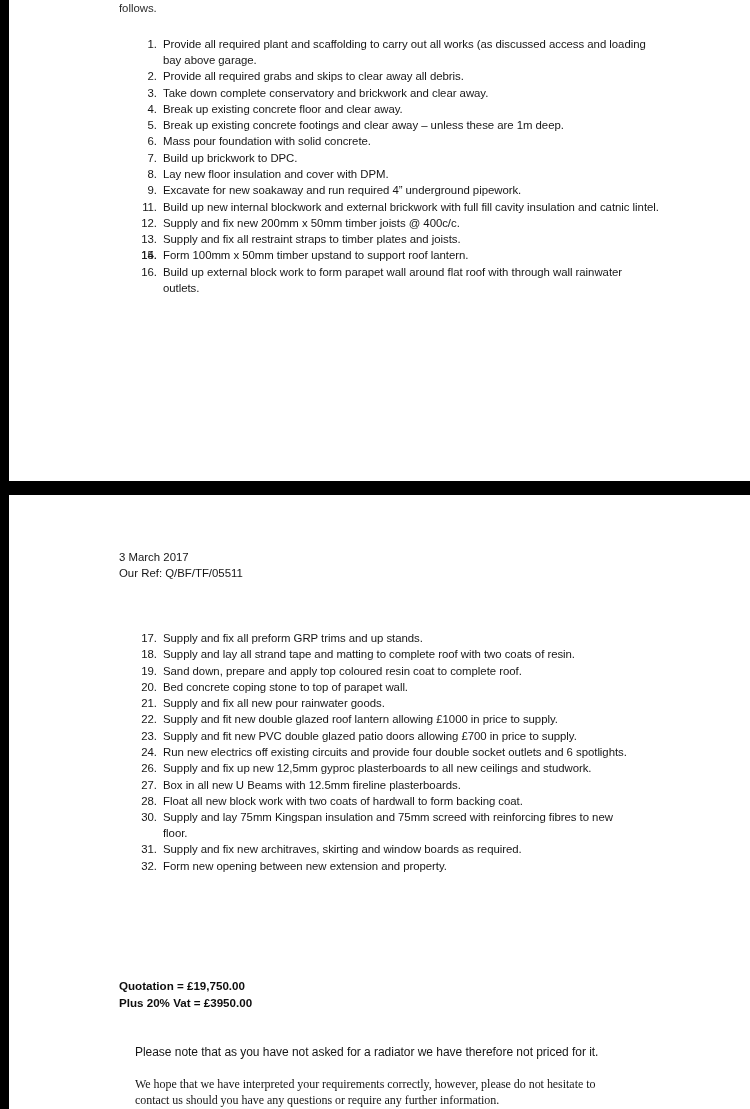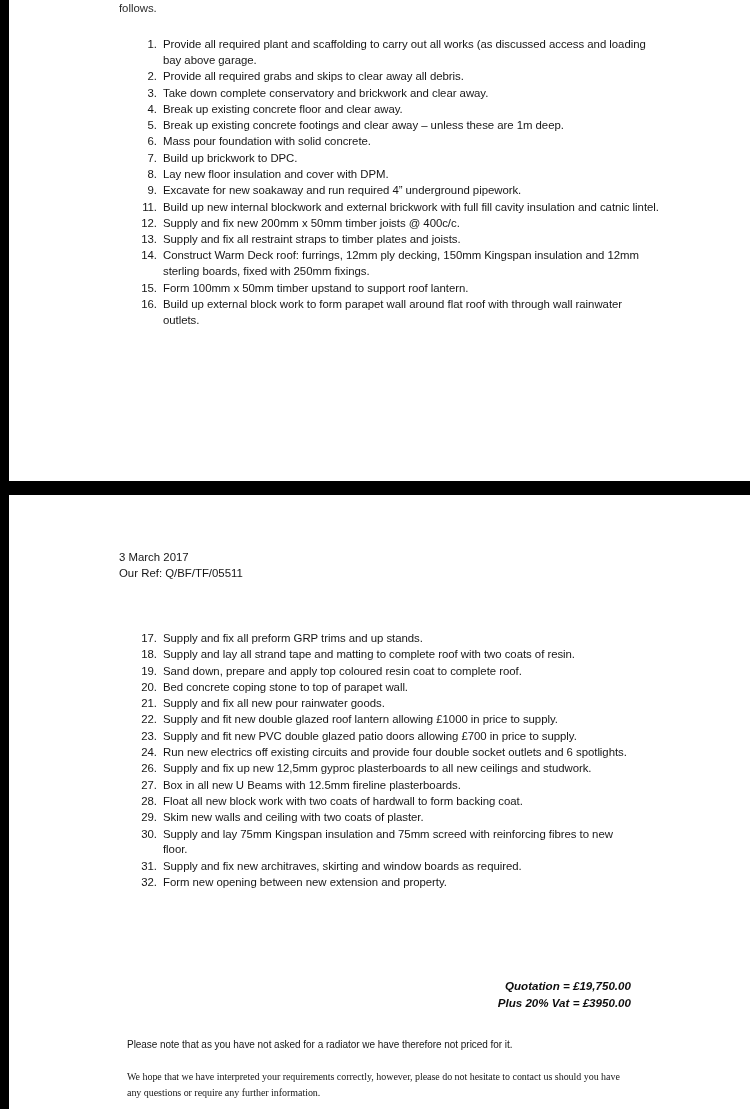--- a/index.html
+++ b/index.html
@@ -127,41 +127,40 @@
     line-height: 16.2px;
   }
   .meta-block div { white-space: nowrap; }
 
   
   .totals {
     position: absolute;
     left: 119px;
     right: 119px;
     top: 978px;
-    text-align: right;
-    font-style: italic;
+    text-align: left;
   }
   .totals div {
     font-weight: bold;
     font-size: 11.6px;
     line-height: 16.6px;
     color: #0d0d0d;
   }
 
   
   .closing {
     position: absolute;
     left: 119px;
     width: 516px;
   }
   #closing-one { top: 1029px; }
   #closing-two { top: 1061px; font-family: Liberation Serif, serif; }
   .closing p {
-    margin: 8px;
-    font-size: 10px;
+    margin: 16px;
+    font-size: 12px;
     line-height: 15.9px;
     color: #161616;
     letter-spacing: -0.04px;
   }
 </style>
 </head>
 <body>
 
 <div id="page-root">
 
@@ -220,21 +219,20 @@
         <li>
           <span class="marker">12.</span>
           <span class="item-text">Supply and fix new 200mm x 50mm timber joists @ 400c/c.</span>
         </li>
         <li>
           <span class="marker">13.</span>
           <span class="item-text">Supply and fix all restraint straps to timber plates and joists.</span>
         </li>
         <li>
           <span class="marker">14.</span>
-          <span class="item-text">Construct Warm Deck roof: furrings, 12mm ply decking, 150mm Kingspan insulation and 12mm sterling boards, fixed with 250mm fixings.</span>
         </li>
         <li>
           <span class="marker">15.</span>
           <span class="item-text">Form 100mm x 50mm timber upstand to support roof lantern.</span>
         </li>
         <li>
           <span class="marker">16.</span>
           <span class="item-text">Build up external block work to form parapet wall around flat roof with through wall rainwater outlets.</span>
         </li>
       </ol>
@@ -295,24 +293,20 @@
       </li>
       <li>
         <span class="marker">27.</span>
         <span class="item-text">Box in all new U Beams with 12.5mm fireline plasterboards.</span>
       </li>
       <li>
         <span class="marker">28.</span>
         <span class="item-text">Float all new block work with two coats of hardwall to form backing coat.</span>
       </li>
       <li>
-        <span class="marker">29.</span>
-        <span class="item-text">Skim new walls and ceiling with two coats of plaster.</span>
-      </li>
-      <li>
         <span class="marker">30.</span>
         <span class="item-text">Supply and lay 75mm Kingspan insulation and 75mm screed with reinforcing fibres to new floor.</span>
       </li>
       <li>
         <span class="marker">31.</span>
         <span class="item-text">Supply and fix new architraves, skirting and window boards as required.</span>
       </li>
       <li>
         <span class="marker">32.</span>
         <span class="item-text">Form new opening between new extension and property.</span>

